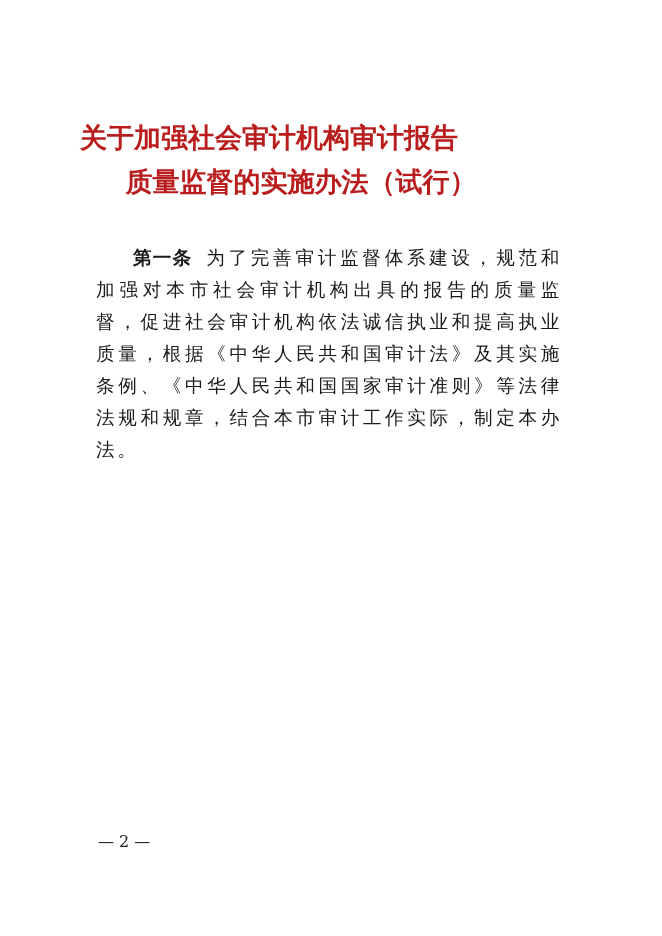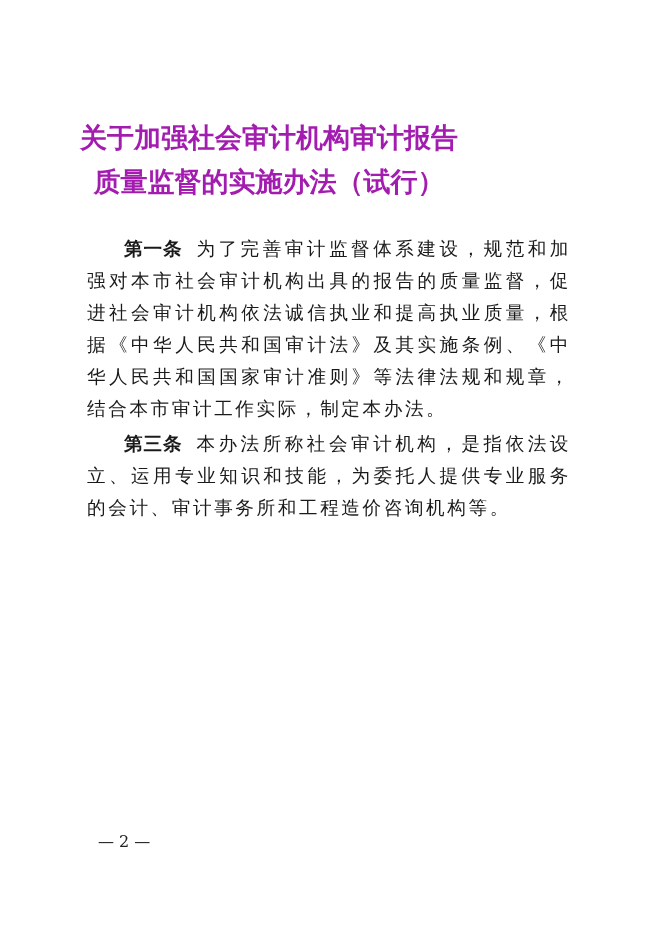--- a/index.html
+++ b/index.html
@@ -1,33 +1,32 @@
 <!DOCTYPE html>
 <html><head>
 <meta charset="utf-8">
 <style>
   html, body { margin:0; padding:0; background:#ffffff; }
   body { width:662px; height:936px; position:relative; overflow:hidden;
          font-family: "DejaVu Serif", "Liberation Serif", serif; color:#1a1a1a; }
   .title { position:absolute; left:0; width:538px; text-align:center;
-           font-family:"DejaVu Serif", serif; font-weight:bold; font-size:27px; color:#a21caf; letter-spacing:0px; }
+           font-family:"DejaVu Serif", serif; font-weight:bold; font-size:27px; color:#b91c1c; letter-spacing:0px; }
   .t1 { top:120px; }
-  .t2 { top:164px; }
+  .t2 { top:164px;margin-left:32px; }
   .body { position:absolute; left:84px; top:230px; width:490px; }
-  .para { margin:3px; font-size:18.6px; line-height:32px; letter-spacing:2.6px;
+  .para { margin:12px; font-size:18.6px; line-height:32px; letter-spacing:2.6px;
           text-align:justify; text-indent:37px; word-break:break-all; }
   .art { font-family:"DejaVu Sans", sans-serif; font-weight:bold; letter-spacing:0px; margin-right:14px; }
   .footer { position:absolute; left:98px; top:832px; font-size:16px; color:#222; }
 </style>
 </head>
 <body>
 
 <div>
   <div class="title t1">关于加强社会审计机构审计报告</div>
   <div class="title t2">质量监督的实施办法（试行）</div>
 
   <div class="body">
     <p class="para"><span class="art">第一条</span><span>为了完善审计监督体系建设，规范和加强对本市社会审计机构出具的报告的质量监督，促进社会审计机构依法诚信执业和提高执业质量，根据《中华人民共和国审计法》及其实施条例、《中华人民共和国国家审计准则》等法律法规和规章，结合本市审计工作实际，制定本办法。</span></p>
-    <p class="para"><span class="art">第三条</span><span>本办法所称社会审计机构，是指依法设立、运用专业知识和技能，为委托人提供专业服务的会计、审计事务所和工程造价咨询机构等。</span></p>
   </div>
 
   <div class="footer">— 2 —</div>
 </div>
 
 </body></html>

